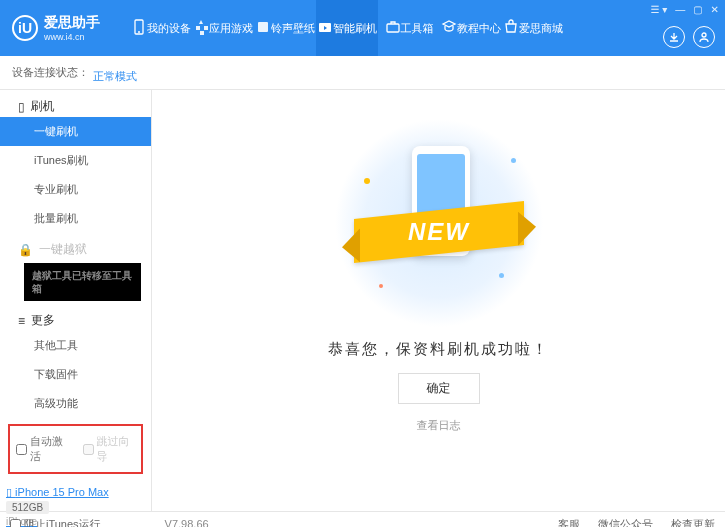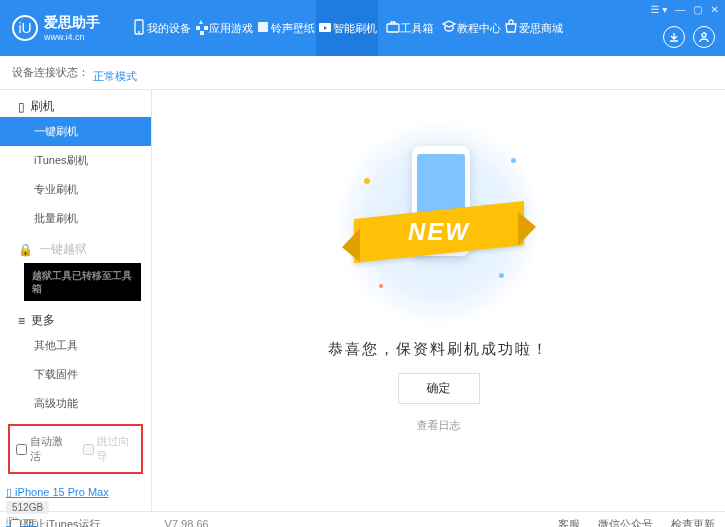--- a/index.html
+++ b/index.html
@@ -1,20 +1,20 @@
 <!DOCTYPE html>
 <html><head>
 <meta charset="utf-8">
 <style>
 * { margin: 0; padding: 0; box-sizing: border-box; font-family: "Microsoft YaHei", Arial, sans-serif; }
 body { width: 725px; height: 527px; background: #fff; overflow: hidden; font-size: 12px; }
 
 .header { height: 56px; background: #2d8cf0; display: flex; align-items: center; color: #fff; position: relative; }
 .logo-area { display: flex; align-items: center; padding: 0 12px; }
-.logo-circle { width: 26px; height: 26px; border: 2px solid #fff; border-radius: 50%; display: flex; align-items: center; justify-content: center; font-weight: normal; font-size: 14px; margin-right: 6px; }
+.logo-circle { width: 26px; height: 26px; border: 2px solid #fff; border-radius: 50%; display: flex; align-items: center; justify-content: center; font-weight: bold; font-size: 14px; margin-right: 6px; }
 .logo-text { display: flex; flex-direction: column; justify-content: center; }
 .logo-title { font-size: 14px; font-weight: bold; }
 .logo-sub { font-size: 9px; opacity: 0.9; }
 .nav { display: flex; margin-left: 18px; height: 100%; }
 .nav-item { width: 62px; height: 100%; display: flex; align-items: center; justify-content: center; cursor: pointer; font-size: 11px; }
 .nav-item.active { background: #1e7be0; }
 .nav-icon { height: 20px; display: flex; align-items: center; justify-content: center; margin-bottom: 3px; }
 .header-ctrl { position: absolute; right: 6px; top: 4px; display: flex; gap: 8px; font-size: 10px; }
 .header-ctrl span { cursor: pointer; opacity: 0.85; }
 .header-circles { position: absolute; right: 10px; bottom: 8px; display: flex; gap: 8px; }

